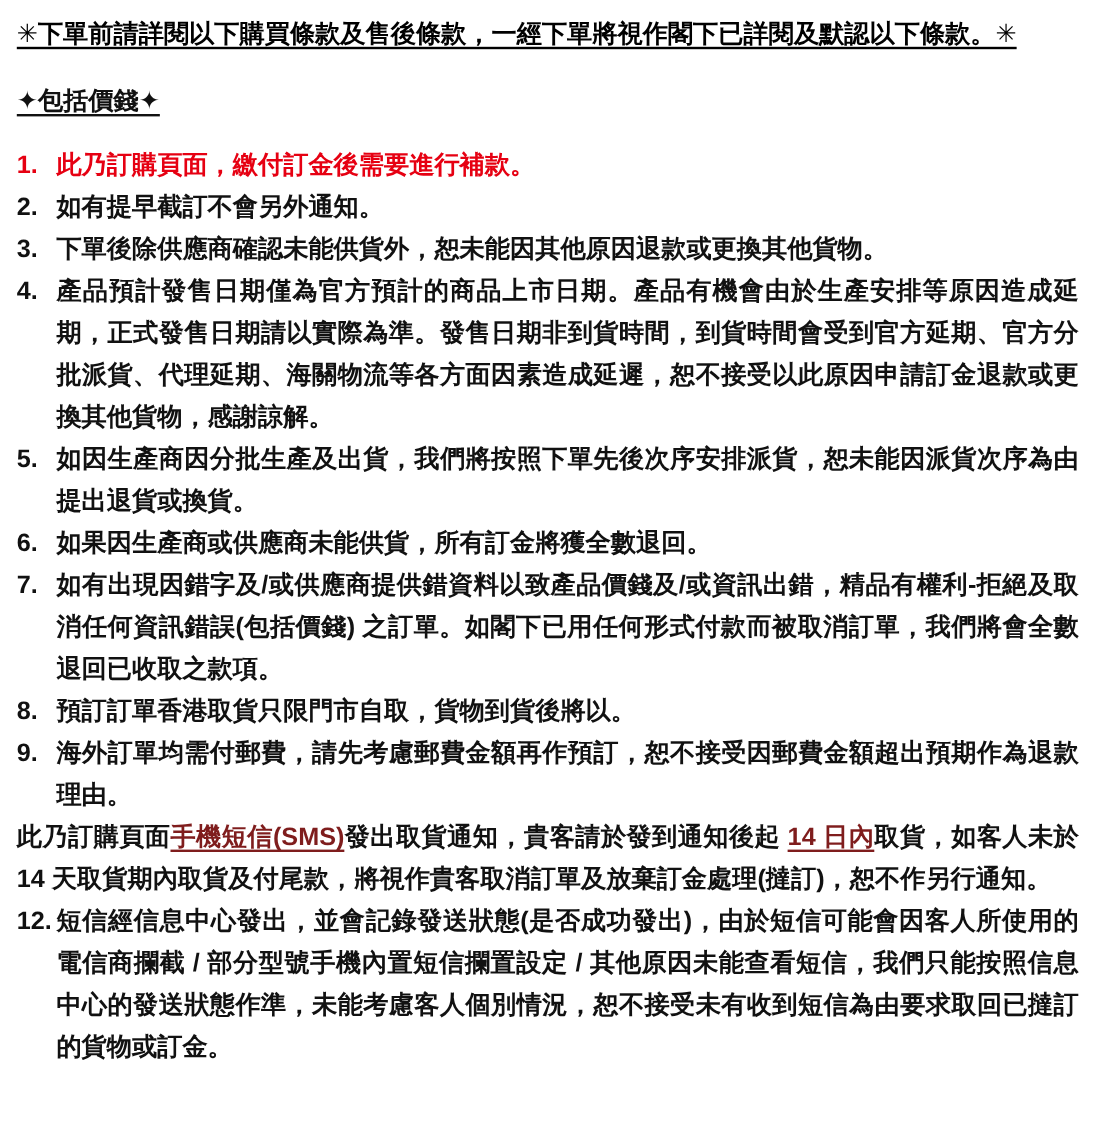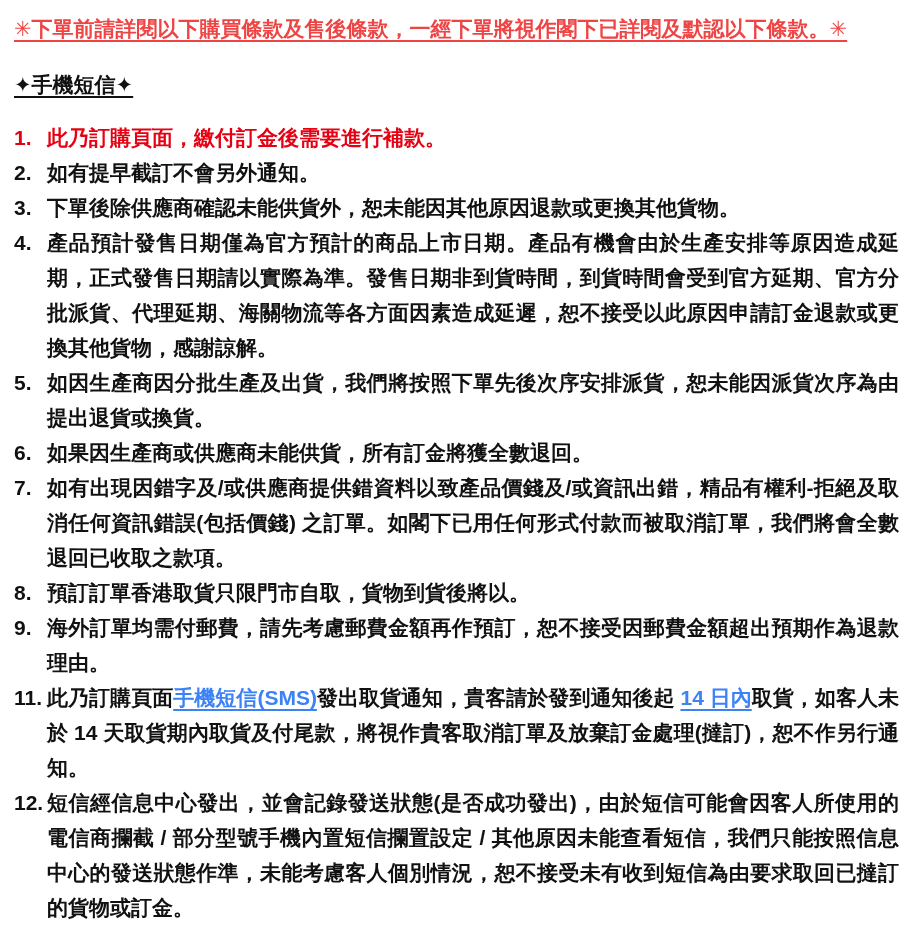--- a/index.html
+++ b/index.html
@@ -14,21 +14,21 @@
     padding: 10px 14px 14px 14px;
     background: #ffffff;
     font-family: "Liberation Sans", "DejaVu Sans", sans-serif;
     font-weight: 700;
     color: #111111;
   }
   .title {
     margin: 4px 0 0 0;
     font-size: 21px;
     line-height: 30px;
-    color: #ef4444;
+    color: #000000;
     text-decoration: underline;
     text-underline-offset: 4px;
   }
   .heading {
     margin: 27px 0 0 0;
     font-size: 21px;
     line-height: 28px;
     color: #111111;
     text-decoration: underline;
     text-underline-offset: 4px;
@@ -50,32 +50,32 @@
   }
   ol.terms .body {
     flex: 1;
     text-align: justify;
     text-justify: inter-ideograph;
   }
   li.red .num, li.red .body {
     color: #e60012;
   }
   .seg-red-underline {
-    color: #3b82f6;
+    color: #7f1d1d;
     text-decoration: underline;
     text-underline-offset: 4px;
   }
 </style>
 </head>
 <body>
 
 <div class="page">
   <p class="title">✳下單前請詳閱以下購買條款及售後條款，一經下單將視作閣下已詳閱及默認以下條款。✳</p>
 
-  <h2 class="heading">✦手機短信✦</h2>
+  <h2 class="heading">✦包括價錢✦</h2>
 
   <ol class="terms">
       <li class="red">
         <span class="num">1.</span>
         <div class="body"><span class="seg-normal">此乃訂購頁面，繳付訂金後需要進行補款。</span></div>
       </li>
       <li>
         <span class="num">2.</span>
         <div class="body"><span class="seg-normal">如有提早截訂不會另外通知。</span></div>
       </li>
@@ -101,21 +101,20 @@
       </li>
       <li>
         <span class="num">8.</span>
         <div class="body"><span class="seg-normal">預訂訂單香港取貨只限門市自取，貨物到貨後將以。</span></div>
       </li>
       <li>
         <span class="num">9.</span>
         <div class="body"><span class="seg-normal">海外訂單均需付郵費，請先考慮郵費金額再作預訂，恕不接受因郵費金額超出預期作為退款理由。</span></div>
       </li>
       <li>
-        <span class="num">11.</span>
         <div class="body"><span class="seg-normal">此乃訂購頁面</span><span class="seg-red-underline">手機短信(SMS)</span><span class="seg-normal">發出取貨通知，貴客請於發到通知後起 </span><span class="seg-red-underline">14 日內</span><span class="seg-normal">取貨，如客人未於 14 天取貨期內取貨及付尾款，將視作貴客取消訂單及放棄訂金處理(撻訂)，恕不作另行通知。</span></div>
       </li>
       <li>
         <span class="num">12.</span>
         <div class="body"><span class="seg-normal">短信經信息中心發出，並會記錄發送狀態(是否成功發出)，由於短信可能會因客人所使用的電信商攔截 / 部分型號手機內置短信攔置設定 / 其他原因未能查看短信，我們只能按照信息中心的發送狀態作準，未能考慮客人個別情況，恕不接受未有收到短信為由要求取回已撻訂的貨物或訂金。</span></div>
       </li>
     </ol>
 </div>
 
 </body></html>

